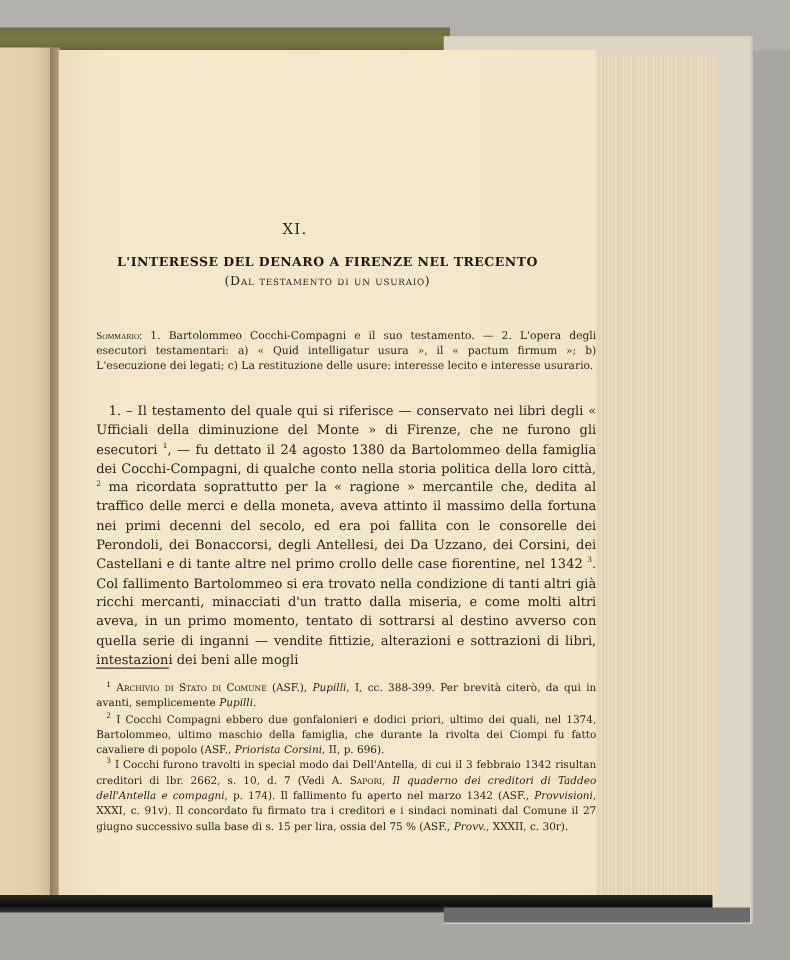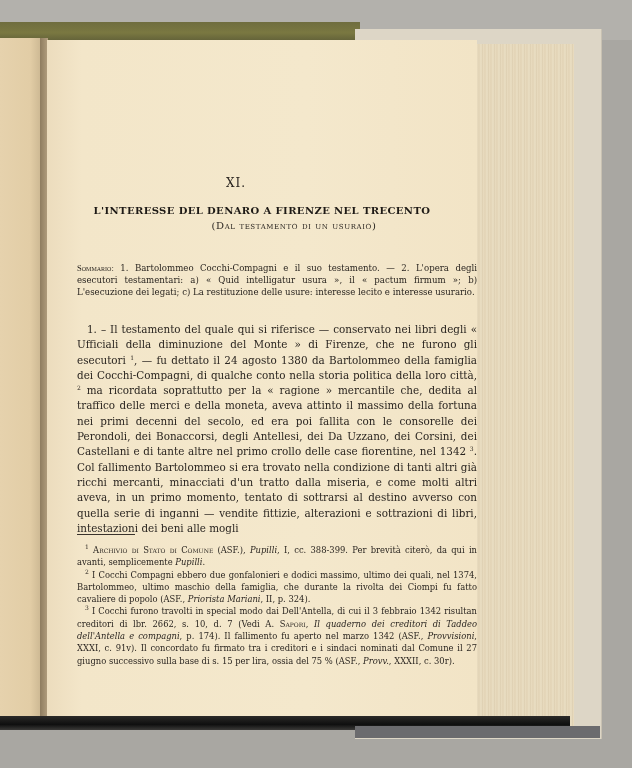--- a/index.html
+++ b/index.html
@@ -38,21 +38,21 @@
     position:absolute; left:0; top:716px; width:570px; height:14px;
     background:linear-gradient(#2b2a28,#0f0f0f 60%, #3b3a38);
   }
   .bottom-shadow2 {
     position:absolute; left:355px; top:726px; width:245px; height:12px;
     background:#6b6b6e;
   }
   .text { position:absolute; left:77px; width:400px; color:#2a2520; }
   .chapter-num { position:absolute; top:176px; left:47px; width:378px; text-align:center; font-size:12px; letter-spacing:1px; color:#2a2520; }
   .chapter-title { position:absolute; top:205px; left:47px; width:430px; text-align:center; font-size:10px; font-weight:bold; letter-spacing:0.4px; color:#1e1a16; }
-  .chapter-sub { position:absolute; top:220px; left:47px; width:430px; text-align:center; font-size:10px; letter-spacing:0.6px; color:#2a2520; font-variant:small-caps;margin-left:32px; }
+  .chapter-sub { position:absolute; top:220px; left:47px; width:430px; text-align:center; font-size:10px; letter-spacing:0.6px; color:#2a2520; font-variant:small-caps; }
   .summary { top:262px; font-size:8.6px; line-height:12px; text-align:justify; }
   .summary .lead { font-variant:small-caps;font-family:Liberation Serif, serif; }
   .body-text { top:322px; font-size:10.4px; line-height:15.3px; text-align:justify; }
   .body-text p { margin:0; text-indent:10px; }
   .rule { position:absolute; left:77px; top:534px; width:58px; height:1px; background:#3a332c; }
   .footnotes { top:544px; font-size:8.4px; line-height:12.3px; text-align:justify; }
   .footnotes p { margin:0; text-indent:8px; }
   .sc { font-variant:small-caps; }
   sup { font-size:6px; vertical-align:super; line-height:0; }
 </style>
@@ -78,15 +78,15 @@
 </div>
 
 <div class="text body-text">
   <p><span>1. – Il testamento del quale qui si riferisce — conservato nei libri degli « Ufficiali della diminuzione del Monte » di Firenze, che ne furono gli esecutori </span><sup>1</sup><span>, — fu dettato il 24 agosto 1380 da Bartolommeo della famiglia dei Cocchi-Compagni, di qualche conto nella storia politica della loro città, </span><sup>2</sup><span> ma ricordata soprattutto per la « ragione » mercantile che, dedita al traffico delle merci e della moneta, aveva attinto il massimo della fortuna nei primi decenni del secolo, ed era poi fallita con le consorelle dei Perondoli, dei Bonaccorsi, degli Antellesi, dei Da Uzzano, dei Corsini, dei Castellani e di tante altre nel primo crollo delle case fiorentine, nel 1342 </span><sup>3</sup><span>. Col fallimento Bartolommeo si era trovato nella condizione di tanti altri già ricchi mercanti, minacciati d'un tratto dalla miseria, e come molti altri aveva, in un primo momento, tentato di sottrarsi al destino avverso con quella serie di inganni — vendite fittizie, alterazioni e sottrazioni di libri, intestazioni dei beni alle mogli</span></p>
 </div>
 
 <div class="rule"></div>
 
 <div class="text footnotes">
   <p><sup>1</sup> <span class="sc">Archivio di Stato di Comune</span><span> (ASF.), </span><i>Pupilli</i><span>, I, cc. 388-399. Per brevità citerò, da qui in avanti, semplicemente </span><i>Pupilli</i><span>.</span></p>
-  <p><sup>2</sup> <span>I Cocchi Compagni ebbero due gonfalonieri e dodici massimo, ultimo dei quali, nel 1374, Bartolommeo, ultimo maschio della famiglia, che durante la rivolta dei Ciompi fu fatto cavaliere di popolo (ASF., </span><i>Priorista Mariani</i><span>, II, p. 324).</span></p>
+  <p><sup>2</sup> <span>I Cocchi Compagni ebbero due gonfalonieri e dodici priori, ultimo dei quali, nel 1374, Bartolommeo, ultimo maschio della famiglia, che durante la rivolta dei Ciompi fu fatto cavaliere di popolo (ASF., </span><i>Priorista Corsini</i><span>, II, p. 696).</span></p>
   <p><sup>3</sup> <span>I Cocchi furono travolti in special modo dai Dell'Antella, di cui il 3 febbraio 1342 risultan creditori di lbr. 2662, s. 10, d. 7 (Vedi A. </span><span class="sc">Sapori</span><span>, </span><i>Il quaderno dei creditori di Taddeo dell'Antella e compagni</i><span>, p. 174). Il fallimento fu aperto nel marzo 1342 (ASF., </span><i>Provvisioni</i><span>, XXXI, c. 91v). Il concordato fu firmato tra i creditori e i sindaci nominati dal Comune il 27 giugno successivo sulla base di s. 15 per lira, ossia del 75 % (ASF., </span><i>Provv.</i><span>, XXXII, c. 30r).</span></p>
 </div>
 
 </body></html>

